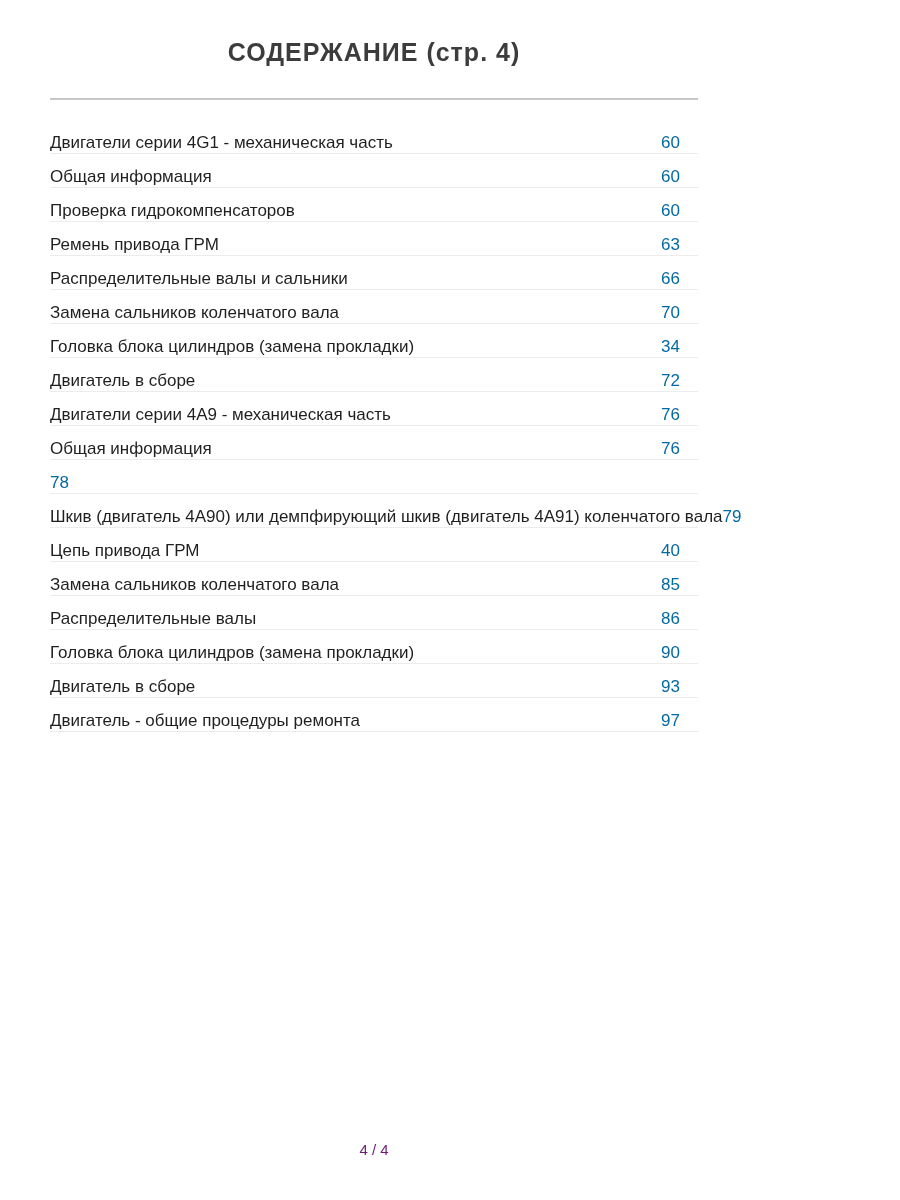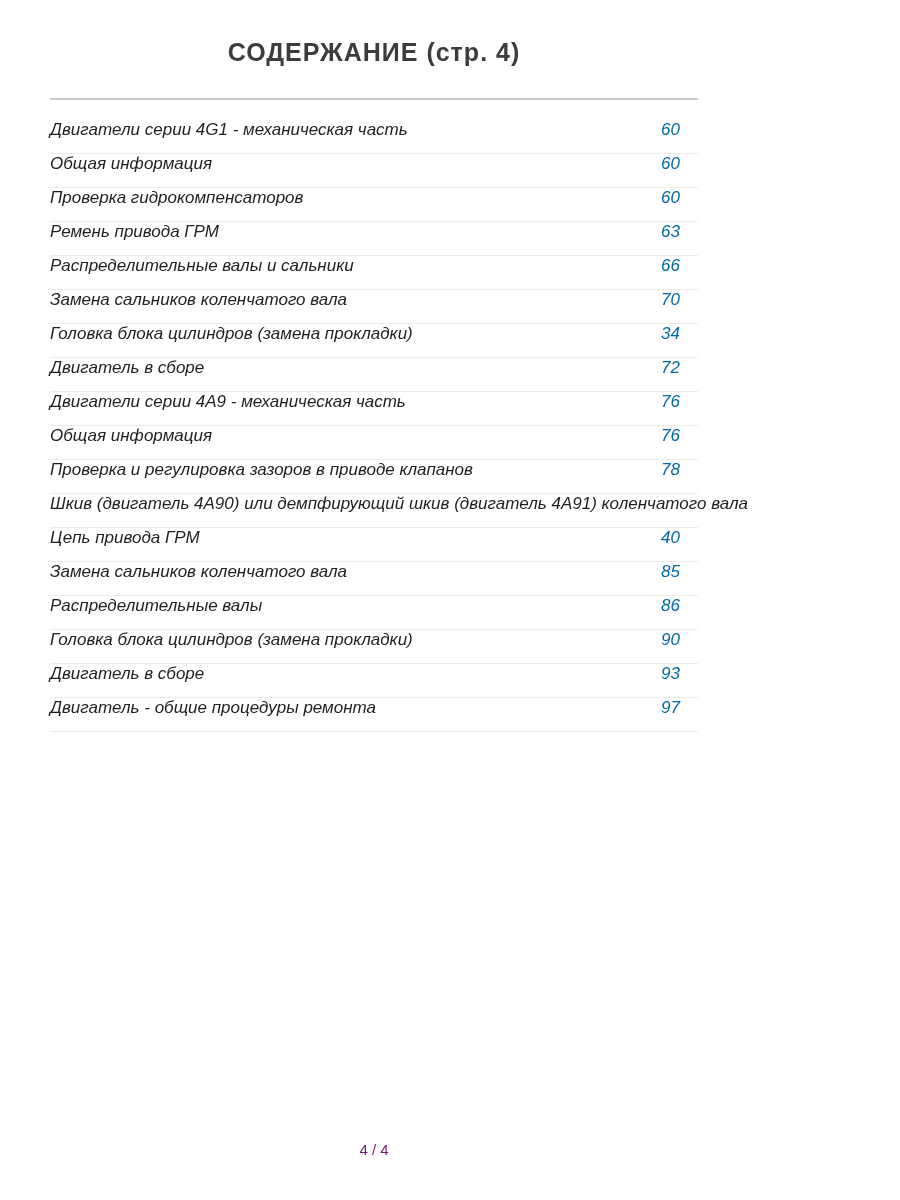--- a/index.html
+++ b/index.html
@@ -30,24 +30,23 @@
     margin: 33px 50px 0 50px;
     height: 2px;
     background: #c7c7c7;
   }
   .toc {
     margin: 20px 50px 0 50px;
   }
   .row {
     height: 34px;
     display: flex;
-    align-items: flex-start;
+    align-items: flex-end;
     justify-content: space-between;
     border-bottom: 1px solid #ececec;
-    font-style: italic;
   }
   .row-label {
     font-size: 17px;
     color: #1f1f1f;
     white-space: nowrap;
   }
   .row-page {
     font-size: 17px;
     color: #0369a1;
     padding-right: 18px;
@@ -115,21 +114,20 @@
     <span class="row-label">Двигатели серии 4А9 - механическая часть</span>
     <span class="row-page">76</span>
   </div>
 
   <div class="row">
     <span class="row-label">Общая информация</span>
     <span class="row-page">76</span>
   </div>
 
   <div class="row">
-    <span class="row-label">Проверка и регулировка зазоров в приводе клапанов</span>
     <span class="row-page">78</span>
   </div>
 
   <div class="row">
     <span class="row-label">Шкив (двигатель 4А90) или демпфирующий шкив (двигатель 4А91) коленчатого вала</span>
     <span class="row-page">79</span>
   </div>
 
   <div class="row">
     <span class="row-label">Цепь привода ГРМ</span>

